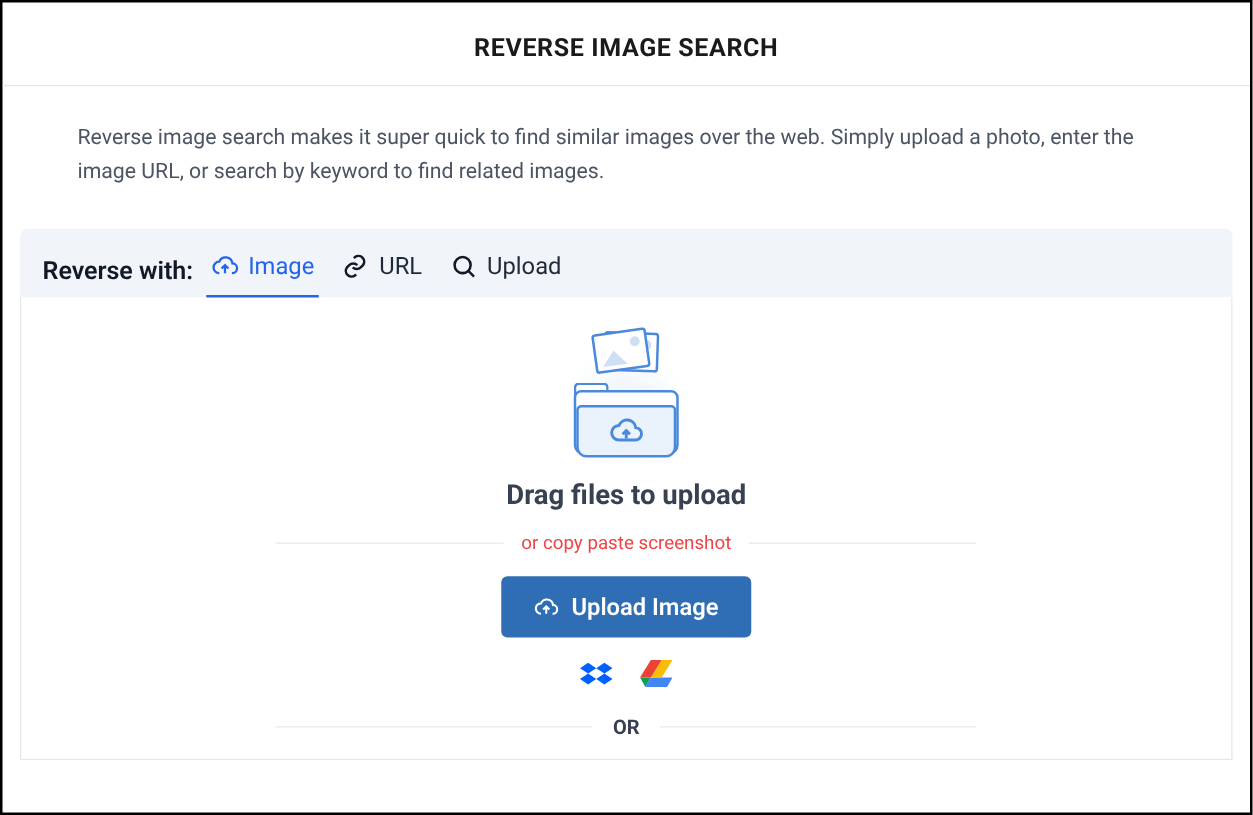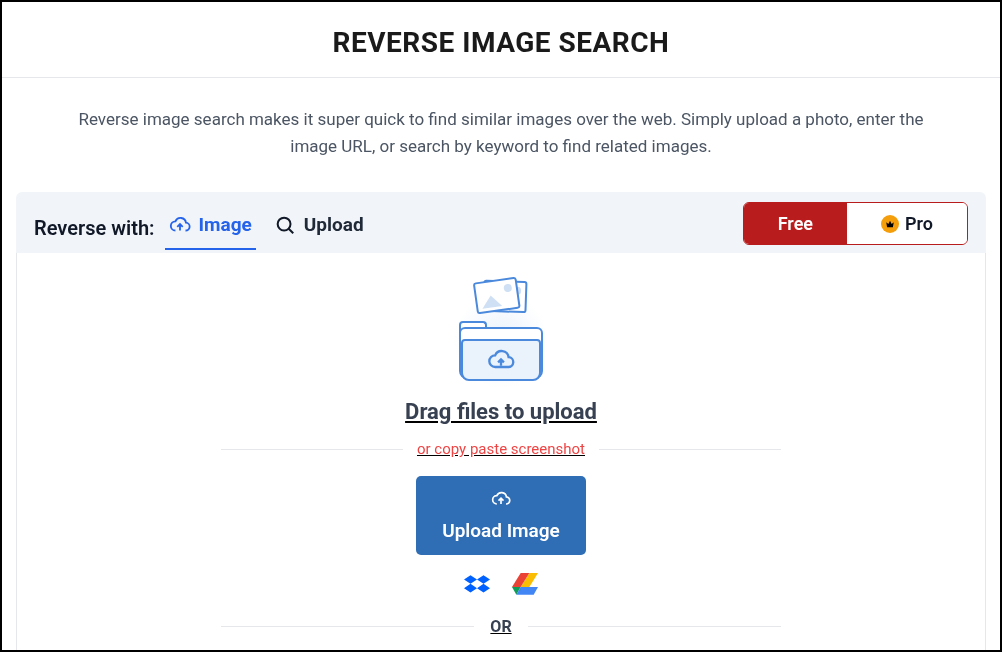--- a/index.html
+++ b/index.html
@@ -10,27 +10,27 @@
   height: 652px;
   border: 2px solid #000;
   overflow: hidden;
 }
 .header {
   text-align: center;
   padding: 24px 0 18px;
   border-bottom: 1px solid #e5e7eb;
 }
 .header h1 {
-  font-size: 28px;
+  font-size: 20px;
   font-weight: 700;
   letter-spacing: 0.5px;
   color: #1a1a1a;
 }
 .desc {
-  text-align: center;
+  text-align: left;
   padding: 28px 60px 22px;
   color: #4b5563;
   font-size: 17px;
   line-height: 1.6;
 }
 .search-panel {
   margin: 10px 14px 0;
   background: #f1f5f9;
   border-radius: 6px 6px 0 0;
   padding: 10px 18px 0;
@@ -52,21 +52,21 @@
 }
 .tabs {
   display: flex;
   gap: 14px;
 }
 .tab {
   display: flex;
   align-items: center;
   gap: 8px;
   font-size: 19px;
-  font-weight: 700;
+  font-weight: 400;
   color: #1f2937;
   padding: 8px 4px 12px;
   cursor: pointer;
   border-bottom: 2px solid transparent;
 }
 .tab.active {
   color: #2563eb;
   border-bottom: 2px solid #2563eb;
 }
 .tab svg { width: 22px; height: 22px; }
@@ -104,21 +104,20 @@
   font-size: 10px;
   color: #000;
 }
 .drop-area {
   margin: 0 14px;
   background: #fff;
   border: 1px solid #e5e7eb;
   border-top: none;
   padding: 34px 0 0;
   text-align: center;
-  text-decoration: underline;
 }
 .upload-illustration {
   display: inline-block;
   position: relative;
   width: 110px;
   height: 98px;
   margin-bottom: 10px;
 }
 .halo {
   position: absolute;
@@ -220,21 +219,20 @@
   align-items: center;
   gap: 10px;
   background: #2f6db4;
   color: #fff;
   font-size: 19px;
   font-weight: 600;
   padding: 13px 26px;
   border-radius: 5px;
   cursor: pointer;
   margin-bottom: 18px;
-  flex-direction: column;
 }
 .upload-btn svg { width: 20px; height: 20px; }
 .cloud-icons {
   display: flex;
   justify-content: center;
   gap: 22px;
   margin-bottom: 18px;
 }
 .dropbox-icon, .gdrive-icon { width: 26px; height: 26px; cursor: pointer; }
 .or-divider {
@@ -271,38 +269,32 @@
       <div class="tabs">
         <div class="tab active">
           <svg viewBox="0 0 24 24" fill="none" stroke="#2563eb" stroke-width="2">
             <path d="M7 18a5 5 0 0 1 0-10 6 6 0 0 1 11.5 1.5A4 4 0 0 1 18 18"></path>
             <path d="M12 12v6M9 14l3-3 3 3"></path>
           </svg>
           <span>Image</span>
         </div>
         <div class="tab">
           <svg viewBox="0 0 24 24" fill="none" stroke="#111827" stroke-width="2.2">
+            <path d="M10 13a5 5 0 0 0 7 0l2-2a5 5 0 0 0-7-7l-1 1"></path>
+            <path d="M14 11a5 5 0 0 0-7 0l-2 2a5 5 0 0 0 7 7l1-1"></path>
+          </svg>
+          <span>URL</span>
+        </div>
+        <div class="tab">
+          <svg viewBox="0 0 24 24" fill="none" stroke="#111827" stroke-width="2.2">
             <circle cx="11" cy="11" r="7"></circle>
             <path d="M21 21l-5-5"></path>
           </svg>
           <span>Upload</span>
         </div>
-      </div>
-    </div>
-    <div class="plan-toggle">
-      <div class="plan-btn plan-free">
-        <span>Free</span>
-      </div>
-      <div class="plan-btn plan-pro">
-        <span class="crown">
-          <svg width="10" height="10" viewBox="0 0 24 24" fill="#000">
-              <path d="M5 20h14l2-12-5 4-4-8-4 8-5-4 2 12z"></path>
-            </svg>
-        </span>
-        <span>Pro</span>
       </div>
     </div>
   </div>
 </div>
 
 <div class="drop-area">
   <div class="upload-illustration">
     <div class="halo"></div>
     <div class="photos">
       <div class="photo p2">

